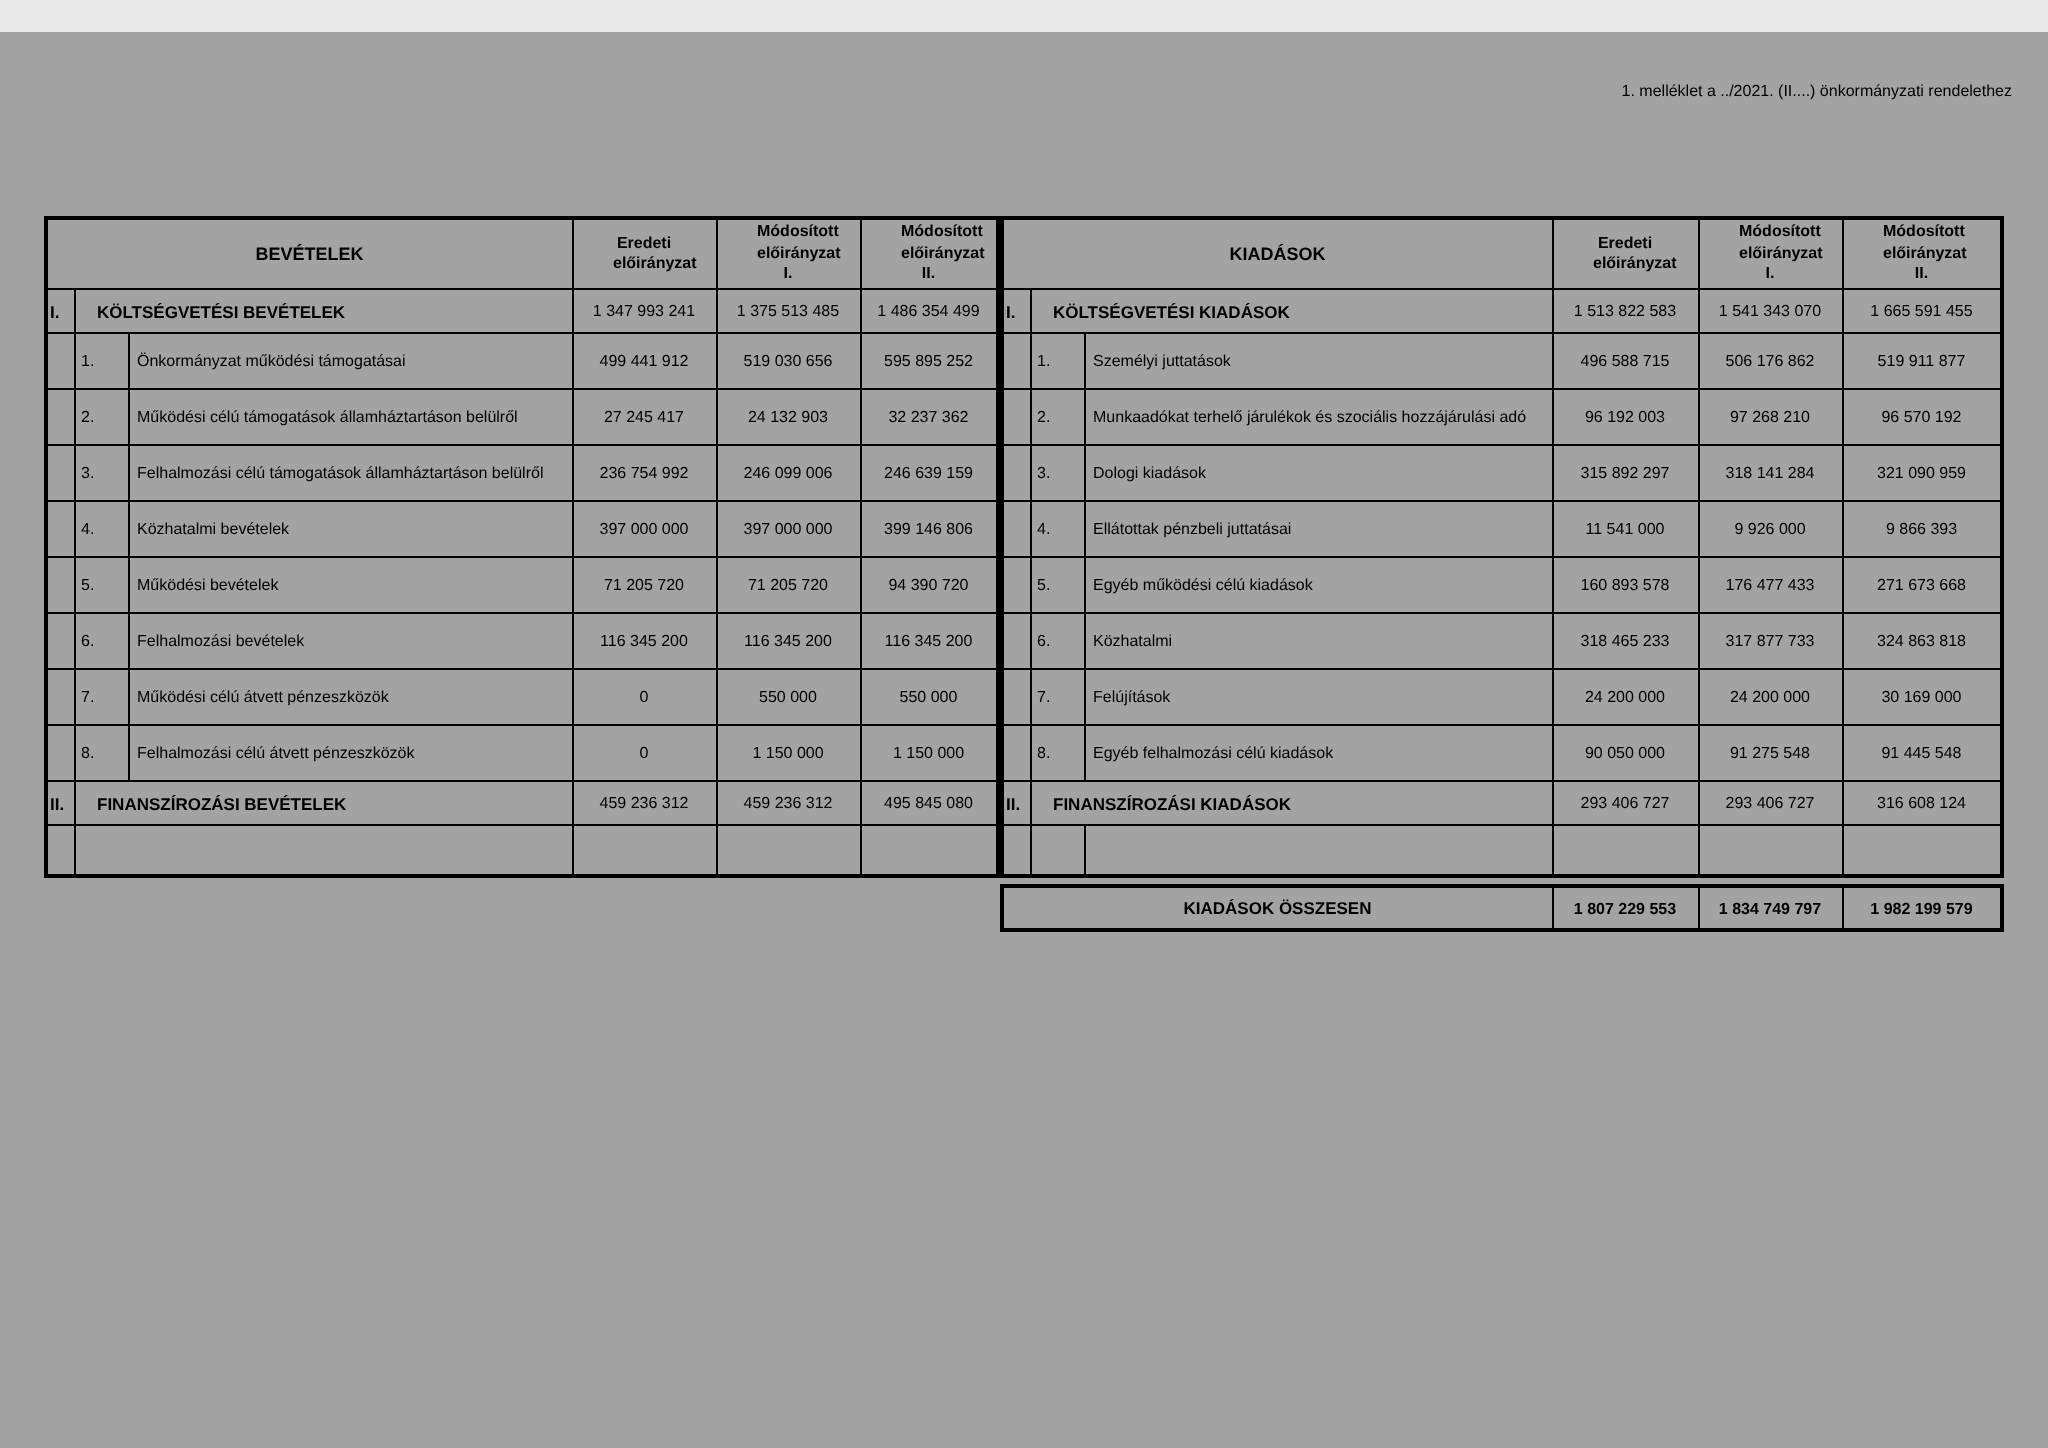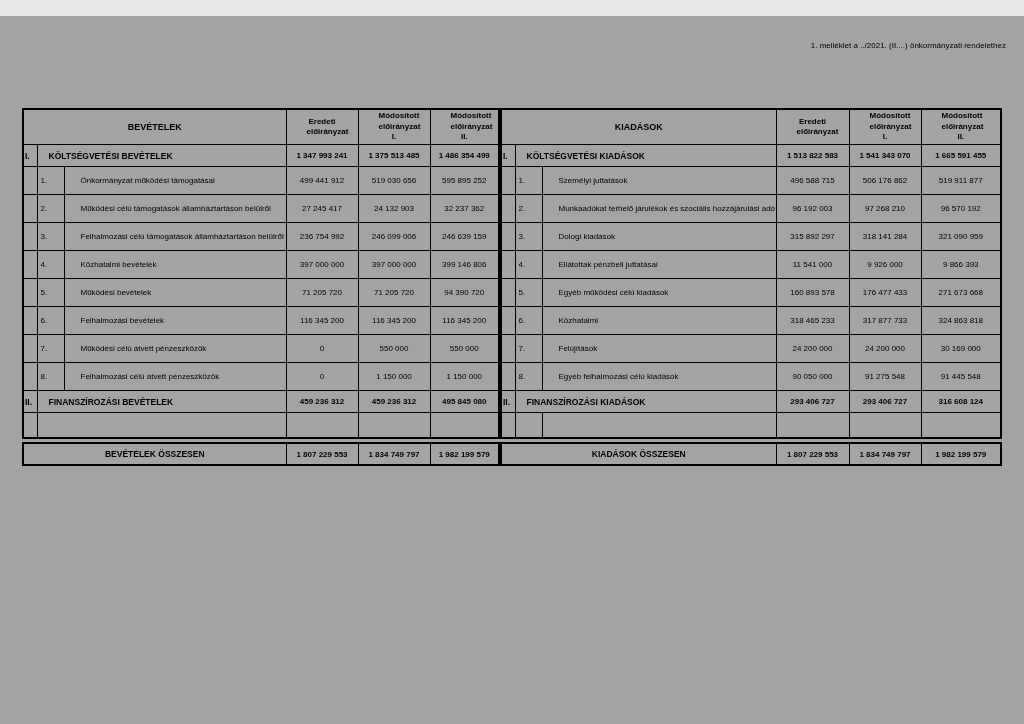--- a/index.html
+++ b/index.html
@@ -24,24 +24,24 @@
   table.main, table.total-tbl{border:2px solid #000;}
   .t-left{border-right-width:0;}
   .t-right{border-left-width:1px;}
   td{border:1px solid #000;padding:0 2px;overflow:hidden;white-space:nowrap;}
   tr.hdr td{height:34px;}
   .section-hdr{font-weight:bold;font-size:9px;text-align:center;}
   .col-hdr{font-weight:bold;font-size:8px;text-align:center;line-height:1.3;white-space:normal;padding:0 20px;}
   tr.grp td{height:21px;}
   .c-roman{font-weight:bold;font-size:8.5px;text-align:left;padding:0 1px;}
   .c-grplabel{font-weight:bold;font-size:8.5px;text-align:left;padding-left:11px;}
-  tr.grp .c-val{font-weight:bold;}
+  tr.grp .c-val{font-weight:normal;}
   tr.detail td{height:27px;}
   .c-num{font-size:8px;text-align:left;padding-left:3px;}
-  .c-label{font-size:8px;text-align:left;padding-left:16px;}
+  .c-label{font-size:8px;text-align:left;padding-left:4px;}
   .c-val{font-size:8px;text-align:center;}
   tr.empty td{height:24px;}
   table.total-tbl{margin-top:3px;}
   tr.total td{height:20px;}
   .c-total-label{font-weight:bold;font-size:8.5px;text-align:center;}
   tr.total .c-val{font-weight:bold;}
 </style>
 </head>
 <body>
 
@@ -153,38 +153,20 @@
           </tr>
           <tr class="empty">
             <td class="c-roman"></td>
             <td colspan="2"></td>
             <td></td>
             <td></td>
             <td></td>
           </tr>
         </tbody>
       </table>
-      <table class="total-tbl t-left">
-        <colgroup>
-            <col style="width:14px">
-            <col style="width:27px">
-            <col>
-            <col style="width:72px">
-            <col style="width:72px">
-            <col style="width:69px">
-          </colgroup>
-        <tbody>
-          <tr class="total">
-            <td colspan="3" class="c-total-label">BEVÉTELEK ÖSSZESEN</td>
-            <td class="c-val">1 807 229 553</td>
-            <td class="c-val">1 834 749 797</td>
-            <td class="c-val">1 982 199 579</td>
-          </tr>
-        </tbody>
-      </table>
     </div>
 
     <div class="half half-right">
       <table class="main t-right">
         <colgroup>
             <col style="width:14px">
             <col style="width:27px">
             <col>
             <col style="width:73px">
             <col style="width:72px">

